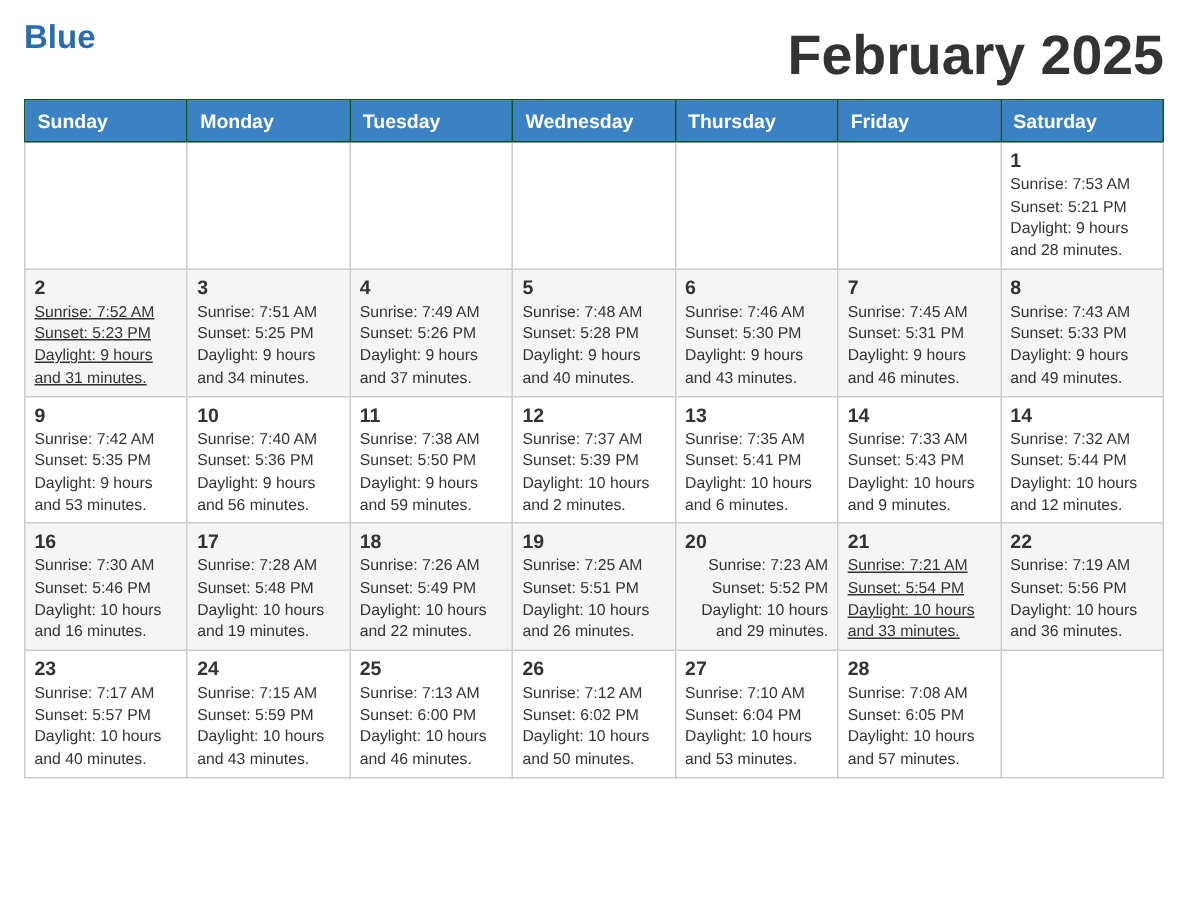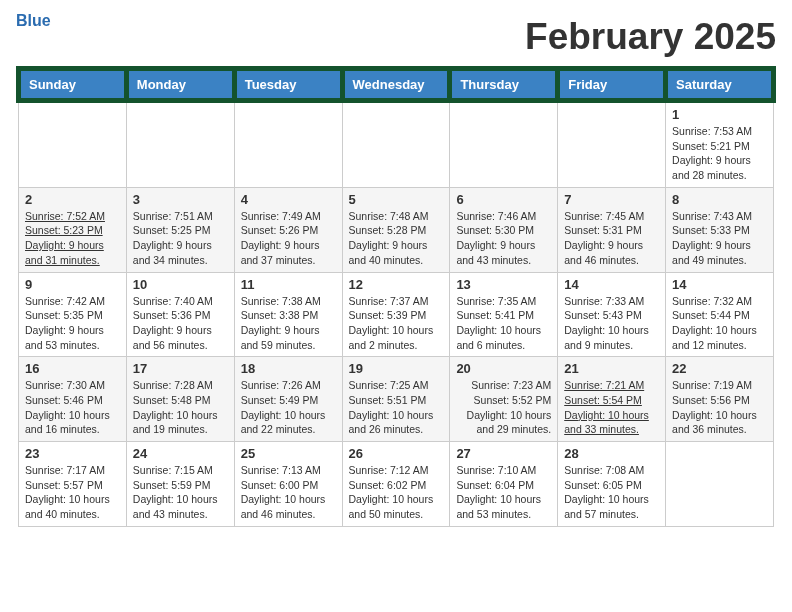--- a/index.html
+++ b/index.html
@@ -37,21 +37,21 @@
       width: 100%;
       border-collapse: collapse;
       margin-top: 8px;
     }
     .calendar th {
       background: #3b82c4;
       color: #fff;
       text-align: left;
       padding: 6px 8px;
       font-size: 13px;
-      border: 5px solid #14532d;
+      border: 1px solid #14532d;
     }
     .calendar td {
       border: 1px solid #ccc;
       vertical-align: top;
       padding: 4px 6px;
       width: calc(100% / 7);
       min-height: 80px;
       font-size: 11px;
       color: #333;
     }
@@ -71,21 +71,21 @@
     }
     .row-white td {
       background: #ffffff;
     }
   </style>
 </head>
 <body>
 
 <div class="header-area">
   <div class="logo">
-    <span style="font-size:16px;font-weight:bold;color:#2b6cb0;margin-top:-4px;">Blue</span>
+    <span style="font-size:22px;font-weight:bold;color:#2b6cb0;margin-top:-4px;">Blue</span>
   </div>
   <div class="title-area">
     <div class="month-title">February 2025</div>
   </div>
 </div>
 
 <table class="calendar">
   <thead>
     <tr>
     <th>Sunday</th>
@@ -165,21 +165,21 @@
         </td>
         <td>
           <span class="day-number">10</span>
           <div class="day-info" style="white-space: pre-line;">Sunrise: 7:40 AM
 Sunset: 5:36 PM
 Daylight: 9 hours and 56 minutes.</div>
         </td>
         <td>
           <span class="day-number">11</span>
           <div class="day-info" style="white-space: pre-line;">Sunrise: 7:38 AM
-Sunset: 3:38 PM
+Sunset: 5:50 PM
 Daylight: 9 hours and 59 minutes.</div>
         </td>
         <td>
           <span class="day-number">12</span>
           <div class="day-info" style="white-space: pre-line;">Sunrise: 7:37 AM
 Sunset: 5:39 PM
 Daylight: 10 hours and 2 minutes.</div>
         </td>
         <td>
           <span class="day-number">13</span>

